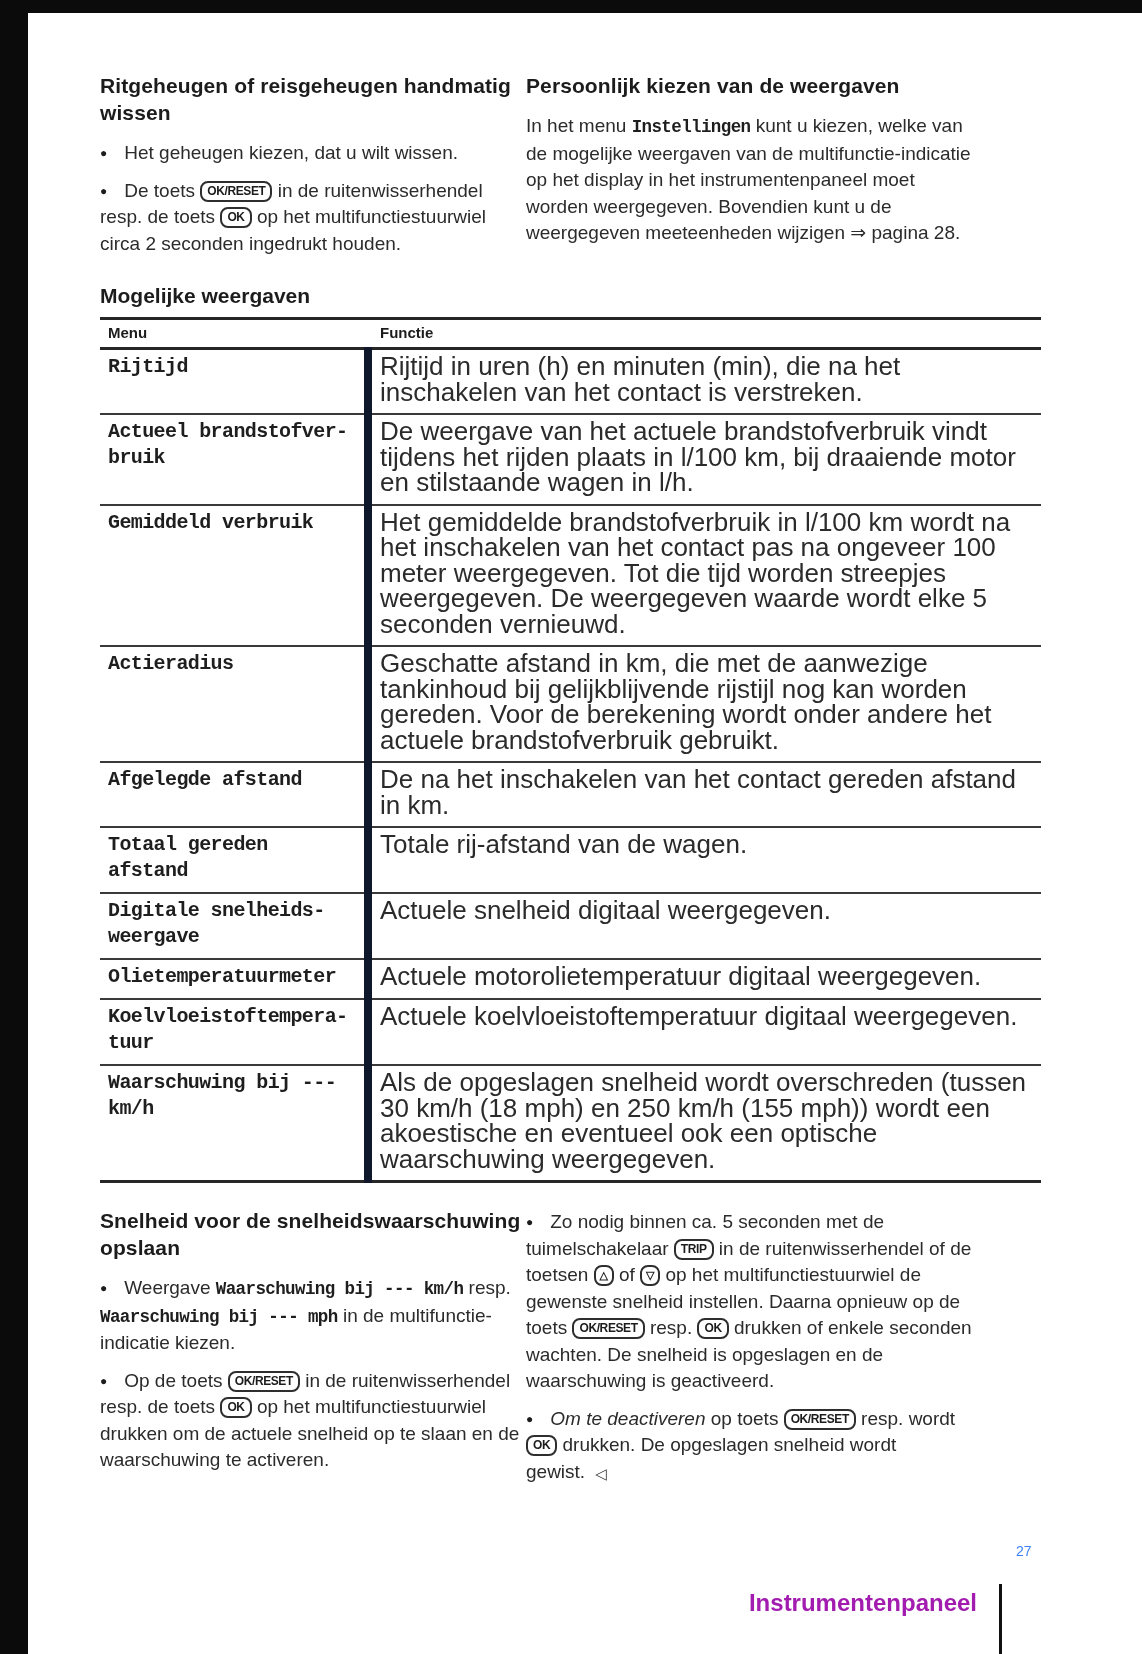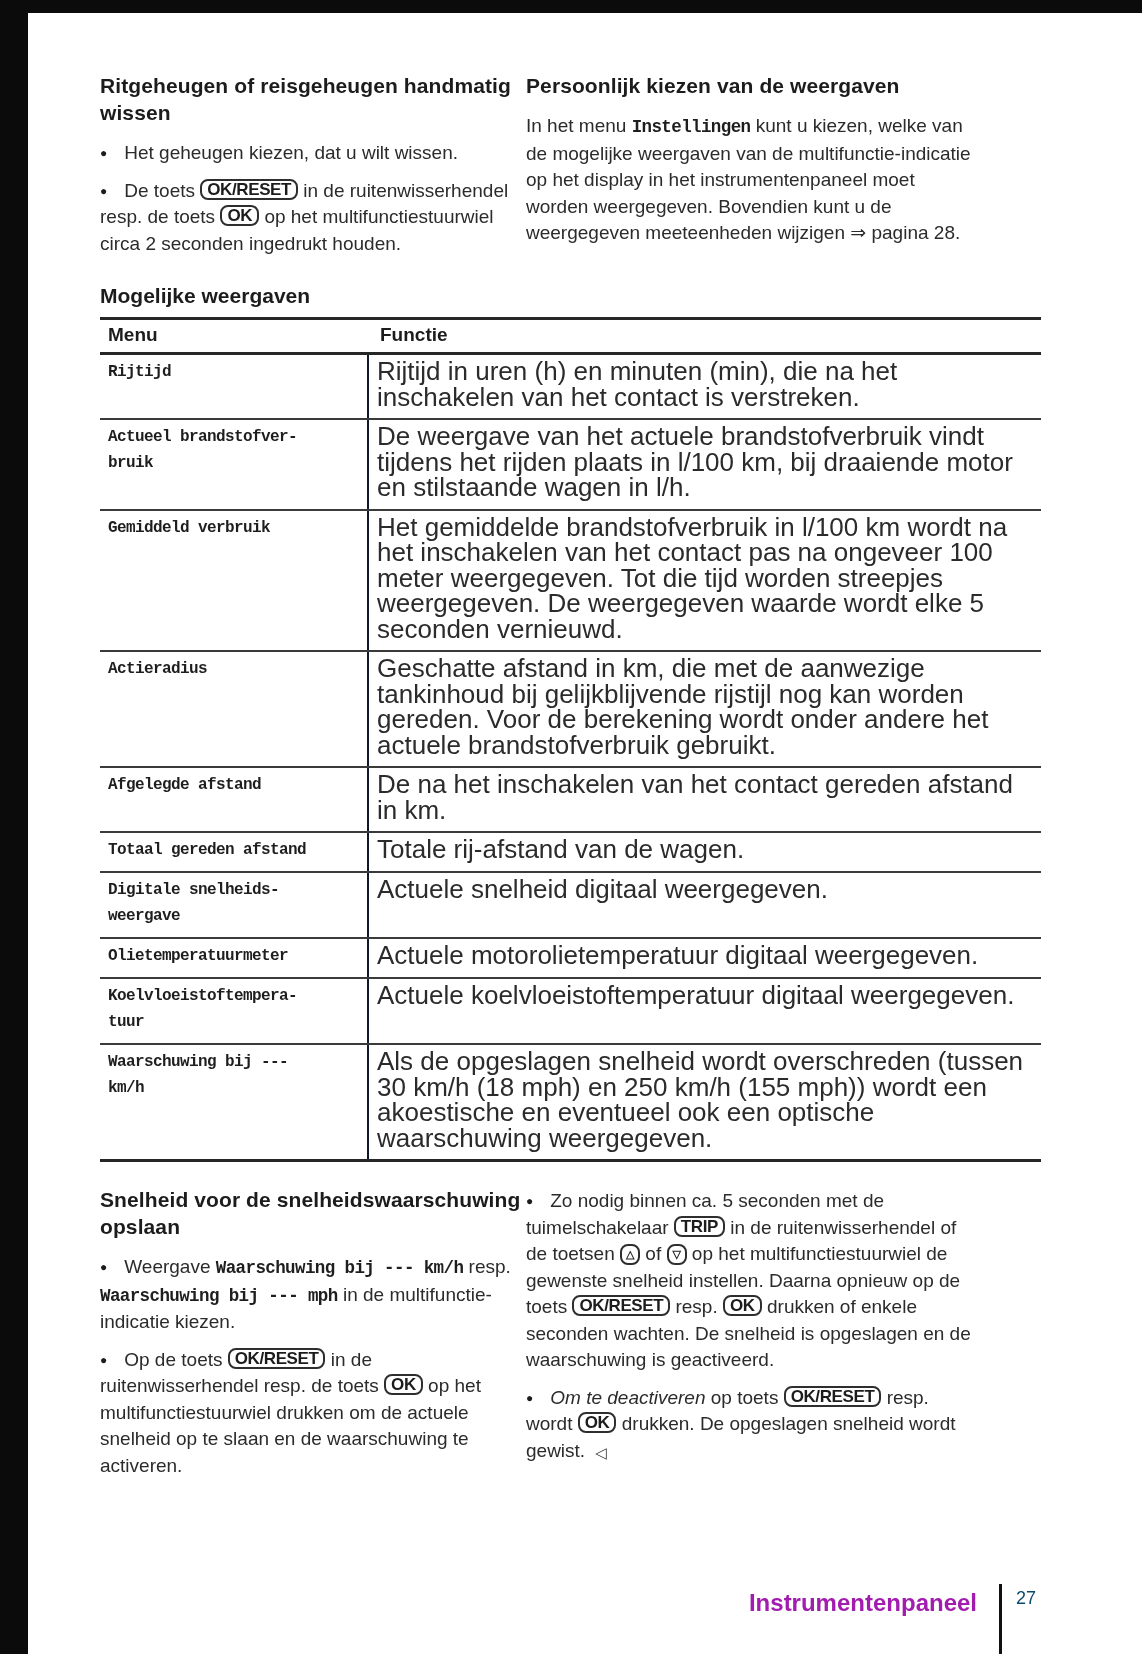--- a/index.html
+++ b/index.html
@@ -26,63 +26,63 @@
   .dot { font-size:12px; vertical-align:2px; margin-right:17px; color:#1c1c1c; }
 
   .mono {
     font-family:"Liberation Mono", monospace; font-weight:700;
     font-size:17.5px; letter-spacing:-0.6px; color:#1e1e1e;
   }
   .italic { font-style:italic; }
 
   .keycap {
     display:inline-block; border:2px solid #2e2e2e; border-radius:8px;
-    padding:0 5px; font-size:17px; line-height:17px; font-weight:700;
+    padding:0 5px; font-size:12px; line-height:17px; font-weight:700;
     letter-spacing:-0.4px; color:#1c1c1c; white-space:nowrap;
     position:relative; top:-2px; background:#fff;
   }
   .keycap.tri { padding:0 4px; font-size:11px; }
 
   .tbl-title { margin:27px 0 9px 0; font-size:21px; font-weight:700; color:#1c1c1c; }
 
   table.view-table {
     width:941px; border-collapse:collapse; table-layout:fixed;
     border-top:3px solid #262626; border-bottom:3px solid #262626;
   }
   .view-table th {
-    text-align:left; font-size:19px; font-weight:700; color:#1c1c1c;
+    text-align:left; font-size:15px; font-weight:700; color:#1c1c1c;
     padding:4px 10px 6px 8px; border-bottom:3px solid #262626;
   }
   .view-table th.col-fn { padding-left:12px; }
   .view-table td {
     vertical-align:top; padding:4px 10px 8px 8px;
     border-bottom:2px solid #3a3a3a;
   }
   .view-table col.c-menu { width:268px; }
   .menu-cell {
     font-family:"Liberation Mono", monospace; font-weight:700;
-    font-size:16px; line-height:26px; letter-spacing:-0.6px;
-    color:#1e1e1e; white-space:pre-line; border-right:2px solid #0f172a;
+    font-size:20px; line-height:26px; letter-spacing:-0.6px;
+    color:#1e1e1e; white-space:pre-line; border-right:8px solid #0f172a;
   }
   .fn-cell { font-size:26px; line-height:25.5px; padding-left:12px; }
   .view-table tr:last-child td { border-bottom:none; }
 
   .bottom { margin-top:24px; }
 
   .end-mark { font-size:15px; color:#3a3a3a; margin-left:10px; vertical-align:-1px; }
 
   .footer-label {
     position:absolute; right:165px; top:1589px;
     font-size:24px; font-weight:700; color:#a21caf;
   }
   .footer-rule {
     position:absolute; left:999px; top:1584px; width:3px; height:70px; background:#111;
   }
   .footer-page {
-    position:absolute; left:1016px; top:1588px; font-size:18px; color:#0c4a6e;
+    position:absolute; left:1016px; top:1543px; font-size:14px; color:#3b82f6;
   }
 </style>
 </head>
 <body>
 
 <div class="page">
   <div class="scan-edge-left"></div>
   <div class="scan-edge-top"></div>
 
   <div class="content">

